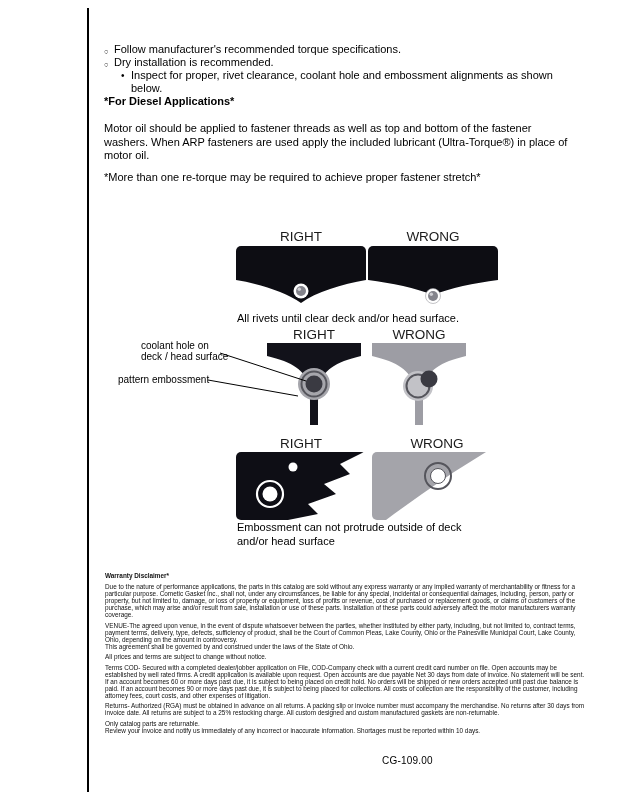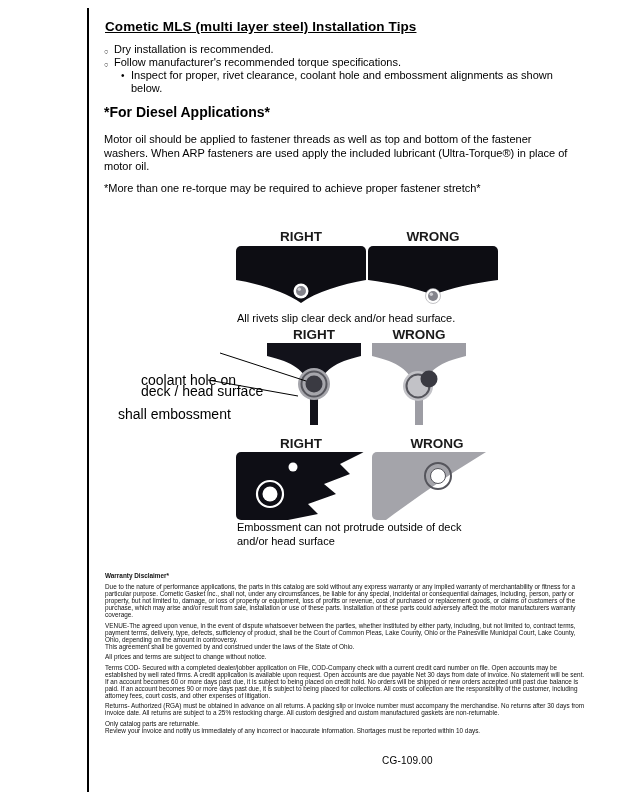--- a/index.html
+++ b/index.html
@@ -11,46 +11,45 @@
     overflow:hidden;
   }
   .left-rule { position:absolute; left:87px; top:8px; width:2px; height:784px; background:#000; }
   .title { position:absolute; left:105px; top:19px; font-size:13.5px; font-weight:bold; text-decoration:underline; letter-spacing:0.1px; }
   .content { position:absolute; left:104px; top:43px; width:478px; font-size:11px; line-height:13px; }
   .bullet { position:relative; padding-left:10px; }
   .bullet::before { position:absolute; left:0; }
   .bullet.lvl1::before { content:"○"; font-size:7.5px; top:1.5px; }
   .bullet.lvl2 { margin-left:17px; }
   .bullet.lvl2::before { content:"•"; font-size:10px; top:0; }
-  .diesel-heading { font-weight:bold; font-size:14px; margin-top:11px; }
+  .diesel-heading { font-weight:bold; font-size:11px; }
   .para { margin-top:14px; line-height:13.5px; width:473px; }
   .note { margin-top:8px; }
-  .fig-label { position:absolute; font-size:13.5px; color:#1a1a1a; text-align:center;font-weight:bold; }
+  .fig-label { position:absolute; font-size:13.5px; color:#1a1a1a; text-align:center; }
   .fig-img { position:absolute; border-radius:5px; overflow:hidden; }
   .fig-img svg { display:block; }
   .fig-caption { position:absolute; font-size:11px; line-height:13.5px; white-space:pre-line; }
-  .annotation { position:absolute; font-size:14px; line-height:11px; white-space:pre-line;margin-top:35px; }
+  .annotation { position:absolute; font-size:10px; line-height:11px; white-space:pre-line; }
   .leaders { position:absolute; left:0; top:0; pointer-events:none; }
   .warranty { position:absolute; left:105px; top:572px; width:484px; font-size:6.4px; line-height:7px; color:#111; }
   .warranty .w-head { font-weight:bold; margin-bottom:4px; }
   .warranty p { margin:0 0 3.5px 0; white-space:pre-line; }
   .footer-code { position:absolute; left:382px; top:755px; font-size:10px; letter-spacing:0.2px; }
 </style>
 </head>
 <body>
 
 <div class="page">
 
   <div class="left-rule"></div>
 
-  <h1 class="title">Cometic MLS (multi layer steel) Installation Tips</h1>
 
   <div class="content">
+    <div class="bullet lvl1"><span>Follow manufacturer's recommended torque specifications.</span></div>
     <div class="bullet lvl1"><span>Dry installation is recommended.</span></div>
-    <div class="bullet lvl1"><span>Follow manufacturer's recommended torque specifications.</span></div>
     <div class="bullet lvl2"><span>Inspect for proper, rivet clearance, coolant hole and embossment alignments as shown below.</span></div>
 
     <div class="diesel-heading">*For Diesel Applications*</div>
     <p class="para">Motor oil should be applied to fastener threads as well as top and bottom of the fastener washers. When ARP fasteners are used apply the included lubricant (Ultra-Torque®) in place of motor oil.</p>
     <div class="note">*More than one re-torque may be required to achieve proper fastener stretch*</div>
   </div>
 
   <div class="fig-label" style="left:236px; top:229px; width:130px;">RIGHT</div>
   <div class="fig-label" style="left:368px; top:229px; width:130px;">WRONG</div>
 
@@ -63,28 +62,28 @@
     </svg>
   </div>
   <div class="fig-img" style="left:368px; top:246px; width:130px; height:63px;">
     <svg width="130" height="63" viewBox="0 0 130 63">
       <path d="M0,0 H130 V34 C106,37 82,42 65,49 C48,42 24,37 0,34 Z" fill="#0d0d13"></path>
       <circle cx="65" cy="50" r="7.5" fill="#ffffff" stroke="#9a9aa0" stroke-width="0.6"></circle>
       <circle cx="65" cy="50" r="5" fill="#84848c"></circle>
       <circle cx="63.3" cy="48.3" r="1.7" fill="#cfcfd4"></circle>
     </svg>
   </div>
-  <div class="fig-caption" style="left:237px; top:312px;">All rivets slip clear deck and/or head surface.</div>
+  <div class="fig-caption" style="left:237px; top:312px;">All rivets until clear deck and/or head surface.</div>
 
   <div class="fig-label" style="left:267px; top:327px; width:94px;">RIGHT</div>
   <div class="fig-label" style="left:372px; top:327px; width:94px;">WRONG</div>
 
   <div class="annotation" style="left:141px; top:340px;">coolant hole on
 deck / head surface</div>
-  <div class="annotation" style="left:118px; top:374px;">shall embossment</div>
+  <div class="annotation" style="left:118px; top:374px;">pattern embossment</div>
 
   <div class="fig-img" style="left:267px; top:343px; width:94px; height:82px; border-radius:0;">
     <svg width="94" height="82" viewBox="0 0 94 82">
       <path d="M0,0 H94 V13 C68,19 56,28 52,42 C51,48 51,56 51,64 L51,82 H43 L43,64 C43,56 43,48 42,42 C38,28 26,19 0,13 Z" fill="#12121a"></path>
       <circle cx="47" cy="41" r="16" fill="#a6a6ac"></circle>
       <circle cx="47" cy="41" r="12.5" fill="none" stroke="#55555c" stroke-width="2"></circle>
       <circle cx="47" cy="41" r="8.5" fill="#3a3a42"></circle>
     </svg>
   </div>
   <div class="fig-img" style="left:372px; top:343px; width:94px; height:82px; border-radius:0;">

